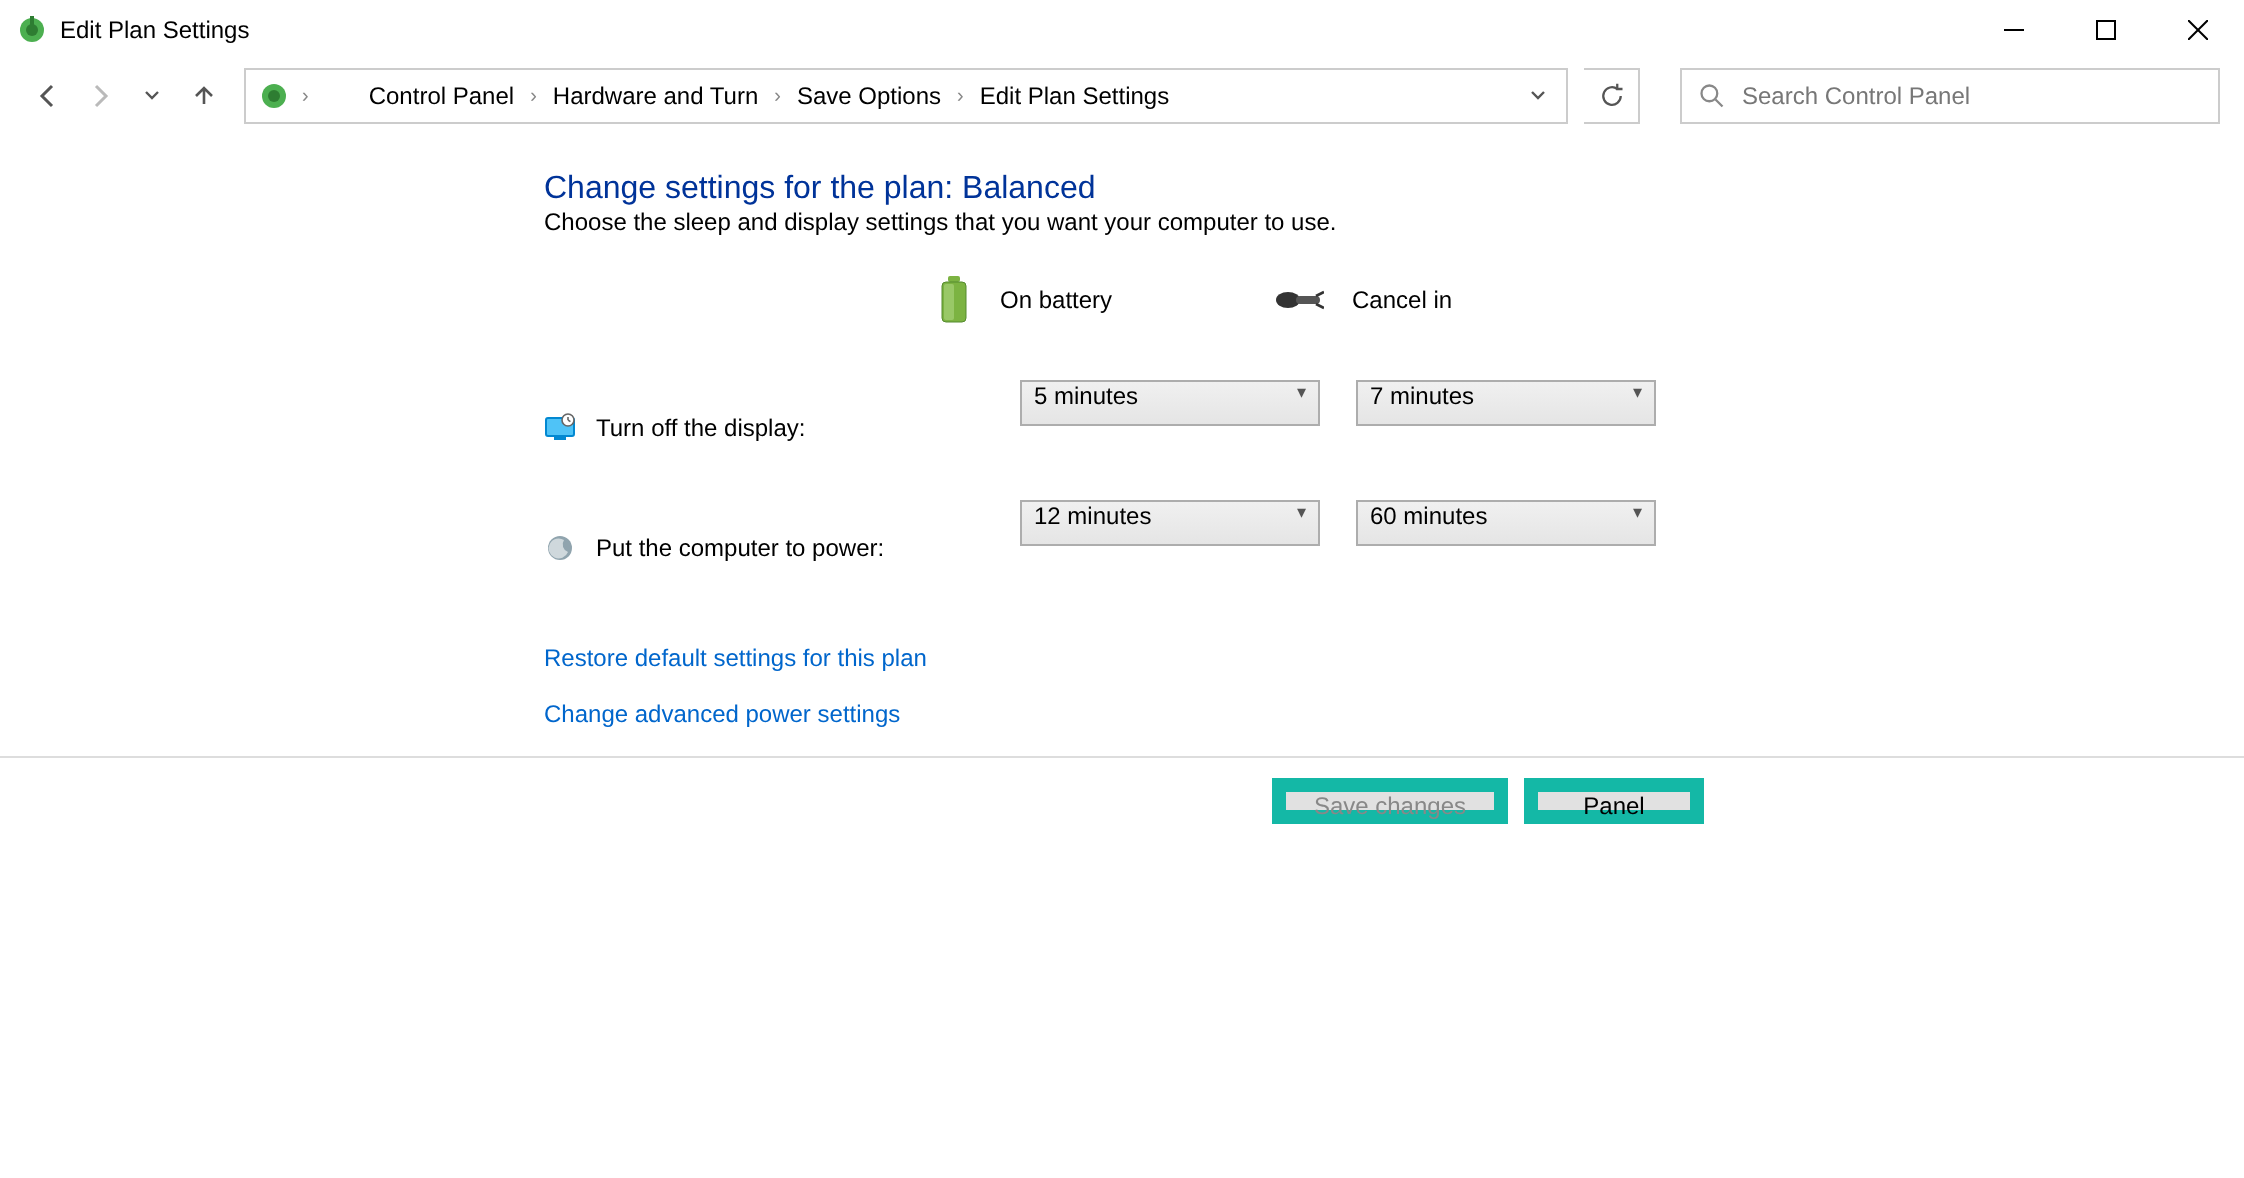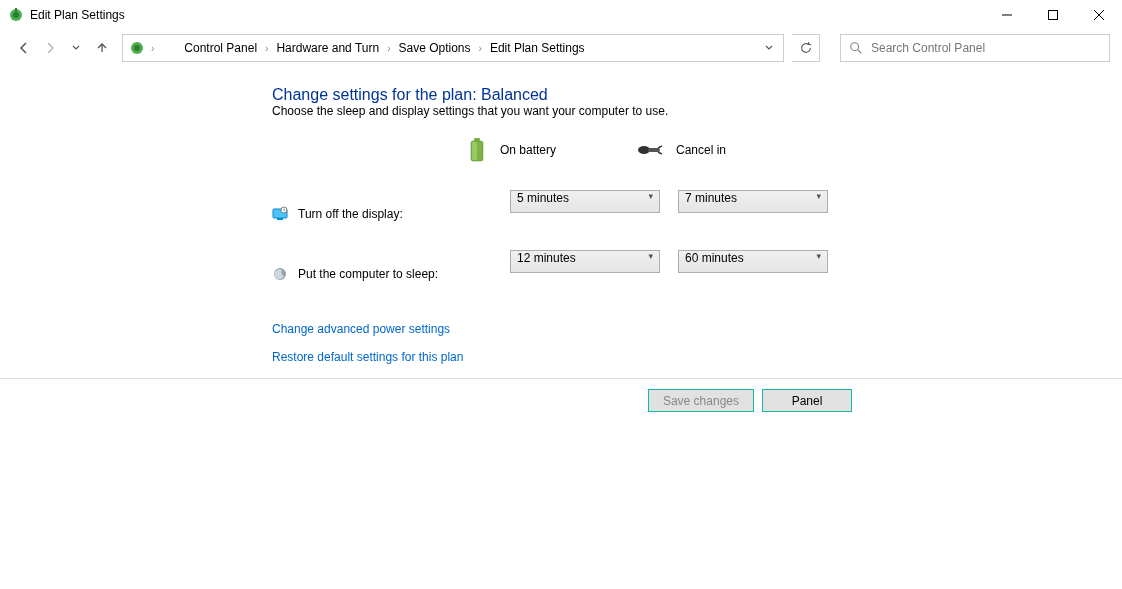--- a/index.html
+++ b/index.html
@@ -41,21 +41,21 @@
 
     .row-label { display: flex; align-items: center; gap: 10px; font-size: 12px; margin-top: 26px; }
 
     .dropdown { width: 150px; height: 23px; border: 1px solid #adadad; background: linear-gradient(#f0f0f0,#e5e5e5); display: flex; align-items: flex-start; justify-content: space-between; padding: 0 6px; cursor: pointer; font-size: 12px; margin-left: 42px; }
     .dd-caret { font-size: 9px; color: #555; }
 
     .links { margin-top: 40px; }
     .links a { display: block; color: #0066cc; text-decoration: none; font-size: 12px; margin-bottom: 14px; cursor: pointer; }
 
     .footer { border-top: 1px solid #ddd; margin-top: 12px; padding: 10px 270px 10px 0; display: flex; justify-content: flex-end; gap: 8px; }
-    .btn { min-width: 90px; height: 23px; border: 1px solid #14b8a6; background: #e1e1e1; font-size: 12px; font-family: inherit; cursor: pointer; padding: 0 14px; }
+    .btn { min-width: 90px; height: 23px; border: 7px solid #14b8a6; background: #e1e1e1; font-size: 12px; font-family: inherit; cursor: pointer; padding: 0 14px; }
     .btn:disabled { color: #888; cursor: default; }
 
     svg { display: block; }
   </style>
 </head>
 <body>
 
 <div class="titlebar">
   <div class="titlebar-left">
     <span>
@@ -201,34 +201,34 @@
       <span class="dd-caret">▾</span>
     </div>
 
     <div class="row-label">
       <span>
         <svg width="16" height="16" viewBox="0 0 16 16">
           <circle cx="8" cy="8" r="6" fill="#90a4ae"></circle>
           <path d="M10 4 A5 5 0 1 0 12 10 A4 4 0 0 1 10 4" fill="#cfd8dc"></path>
         </svg>
       </span>
-      <span>Put the computer to sleep:</span>
+      <span>Put the computer to power:</span>
     </div>
     <div class="dropdown">
       <span>12 minutes</span>
       <span class="dd-caret">▾</span>
     </div>
     <div class="dropdown">
       <span>60 minutes</span>
       <span class="dd-caret">▾</span>
     </div>
   </div>
 
   <div class="links">
+    <a>Restore default settings for this plan</a>
     <a>Change advanced power settings</a>
-    <a>Restore default settings for this plan</a>
   </div>
 </div>
 
 <div class="footer">
   <button class="btn" disabled="">Save changes</button>
   <button class="btn">Panel</button>
 </div>
 
 </body></html>

